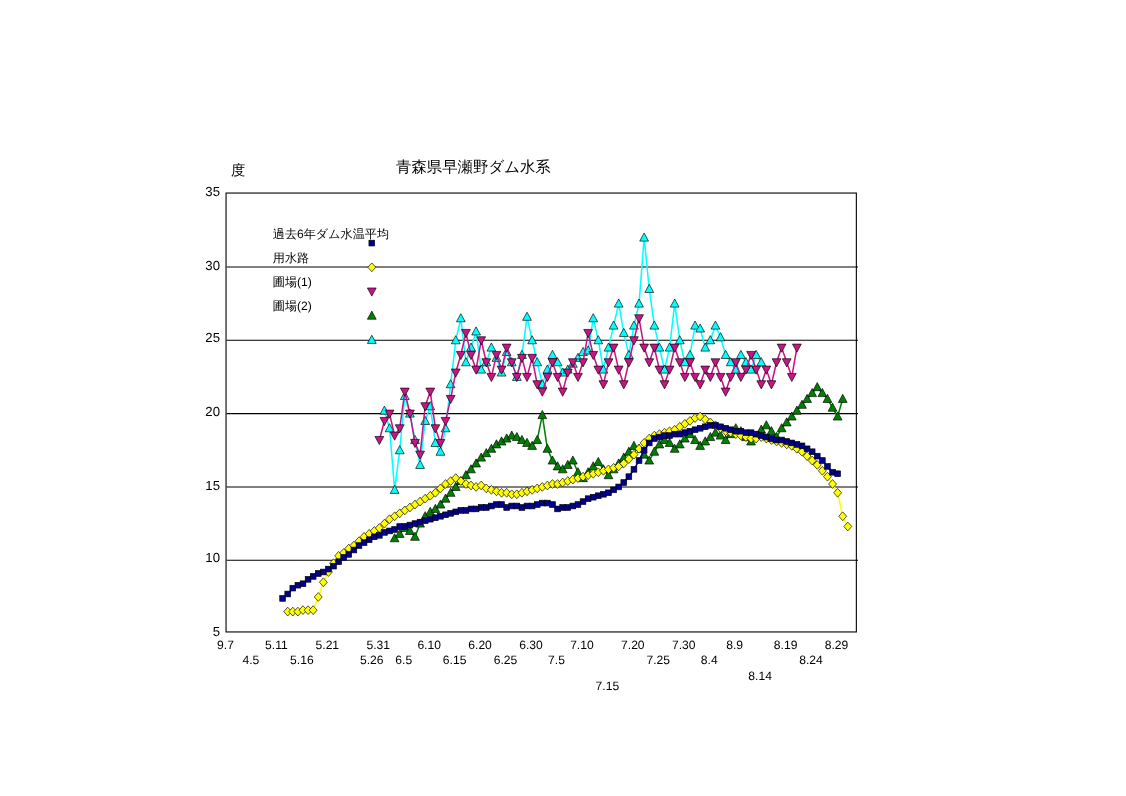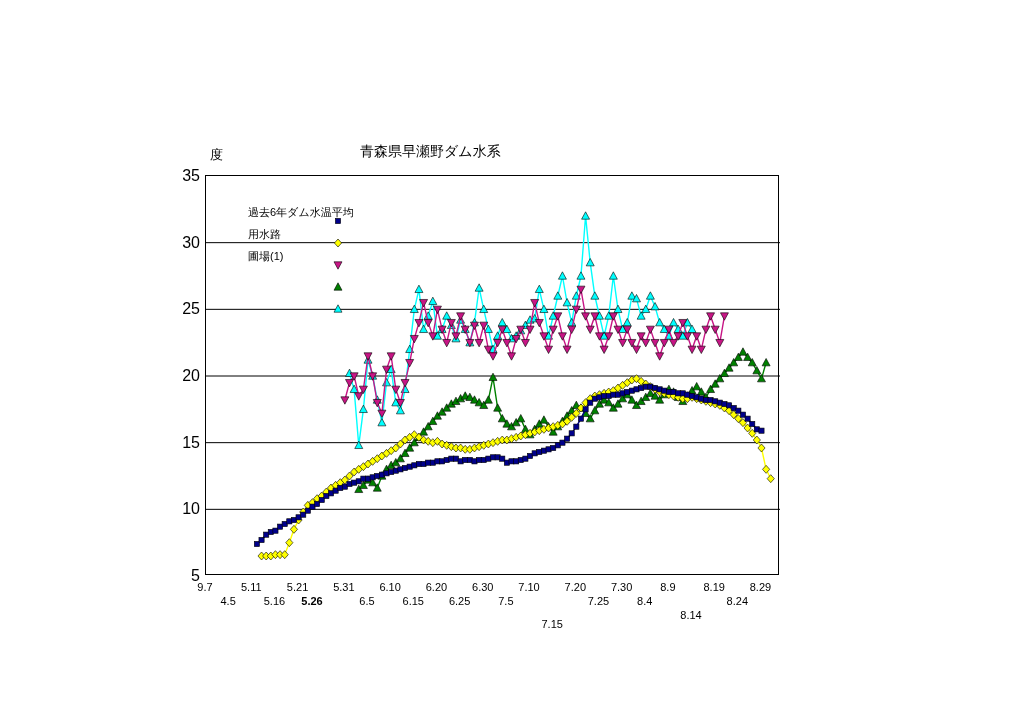--- a/index.html
+++ b/index.html
@@ -40,21 +40,21 @@
     width: 574px;
     height: 400px;
     border: 1px solid #000;
     box-sizing: border-box;
   }
   .ytick-wrap {
     position: absolute;
     left: 160px;
     width: 40px;
     text-align: right;
-    font-size: 16px;
+    font-size: 12px;
     color: #000;
   }
   .xtick-wrap {
     position: absolute;
     font-size: 11px;
     color: #000;
     text-align: center;
     width: 40px;
   }
   .legend {
@@ -604,21 +604,21 @@
       <div class="xtick-wrap" style="left: 416.452px; top: 581px;">6.20</div>
       <div class="xtick-wrap" style="left: 462.742px; top: 581px;">6.30</div>
       <div class="xtick-wrap" style="left: 509.032px; top: 581px;">7.10</div>
       <div class="xtick-wrap" style="left: 555.323px; top: 581px;">7.20</div>
       <div class="xtick-wrap" style="left: 601.613px; top: 581px;">7.30</div>
       <div class="xtick-wrap" style="left: 647.903px; top: 581px;">8.9</div>
       <div class="xtick-wrap" style="left: 694.194px; top: 581px;">8.19</div>
       <div class="xtick-wrap" style="left: 740.484px; top: 581px;">8.29</div>
       <div class="xtick-wrap" style="left: 208.145px; top: 595px;">4.5</div>
       <div class="xtick-wrap" style="left: 254.435px; top: 595px;">5.16</div>
-      <div class="xtick-wrap" style="left: 292px; top: 595px; font-weight: bold;">5.26</div>
+      <div class="xtick-wrap" style="left: 318px; top: 595px;">5.26</div>
       <div class="xtick-wrap" style="left: 347.016px; top: 595px;">6.5</div>
       <div class="xtick-wrap" style="left: 393.306px; top: 595px;">6.15</div>
       <div class="xtick-wrap" style="left: 439.597px; top: 595px;">6.25</div>
       <div class="xtick-wrap" style="left: 485.887px; top: 595px;">7.5</div>
       <div class="xtick-wrap" style="left: 532.177px; top: 595px; margin-top: 23px;">7.15</div>
       <div class="xtick-wrap" style="left: 578.468px; top: 595px;">7.25</div>
       <div class="xtick-wrap" style="left: 624.758px; top: 595px;">8.4</div>
       <div class="xtick-wrap" style="left: 671.048px; top: 609px; text-align: center;">8.14</div>
       <div class="xtick-wrap" style="left: 717.339px; top: 595px;">8.24</div>
     </div>
@@ -626,20 +626,23 @@
   <div class="legend">
     <div class="legend-row">
       <span class="legend-label">過去6年ダム水温平均</span>
     </div>
     <div class="legend-row">
       <span class="legend-label">用水路</span>
     </div>
     <div class="legend-row">
       <span class="legend-label">圃場(1)</span>
     </div>
+    <div class="legend-row">
+      <span class="legend-label">圃場(2)</span>
+    </div>
     <svg id="legend-markers" width="180" height="120" style="position:absolute;left:0;top:0;pointer-events:none">
         <rect x="87.4" y="13.4" width="5.2" height="5.2" fill="#00008b" stroke="#000" stroke-width="0.6"></rect>
         <polygon points="90,34 93.6,38 90,42 86.4,38" fill="#ffff00" stroke="#000" stroke-width="0.6"></polygon>
         <polygon points="90,64.2 94,56.8 86,56.8" fill="#c71585" stroke="#000" stroke-width="0.6"></polygon>
         <polygon points="90,77.8 94,85.2 86,85.2" fill="#008000" stroke="#000" stroke-width="0.6"></polygon>
         <polygon points="90,99.8 94,107.2 86,107.2" fill="#00ffff" stroke="#000" stroke-width="0.6"></polygon>
       </svg>
   </div>
 
 </div>

